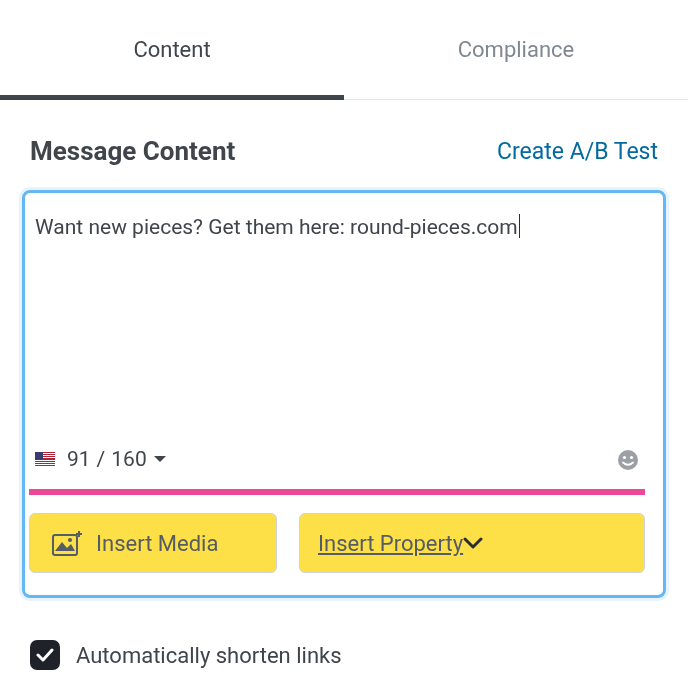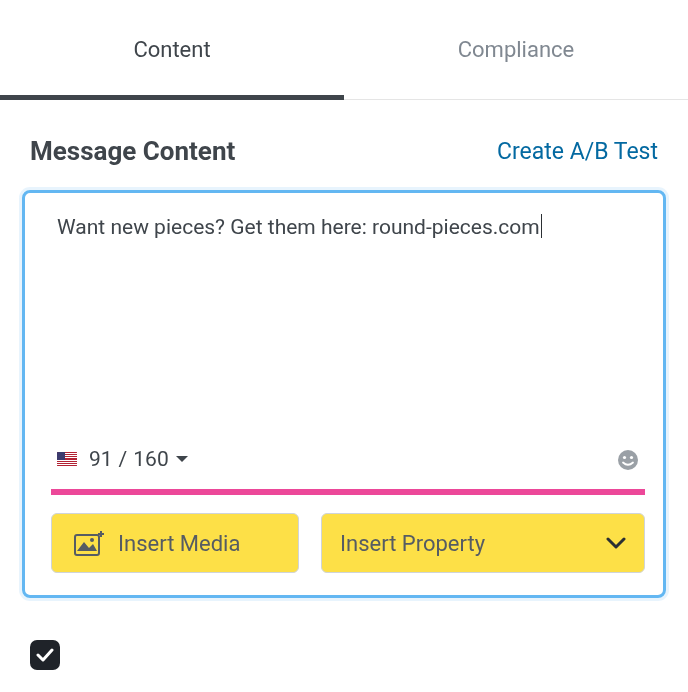--- a/index.html
+++ b/index.html
@@ -49,21 +49,21 @@
   }
   .ab-link {
     font-size: 23px;
     color: #0369a1;
     cursor: pointer;
   }
   .message-box {
     margin: 0 22px;
     border: 3px solid #63b7f2;
     border-radius: 8px;
-    padding: 8px 18px 22px 26px;
+    padding: 8px 18px 22px 4px;
     box-shadow: 0 0 0 3px rgba(99,183,242,0.15);
   }
   .textarea-wrap {
     min-height: 240px;
     padding: 12px 6px 0 6px;
   }
   .textarea-content {
     font-size: 21px;
     color: #3f454b;
     line-height: 1.4;
@@ -149,21 +149,22 @@
     cursor: pointer;
   }
   .btn-media {
     padding: 0 22px;
     gap: 14px;
     width: 248px;
   }
   .btn-property {
     flex: 1;
     padding: 0 18px 0 18px;
-    justify-content: space-between;
+    justify-content: flex-start;
+    text-decoration: underline;
   }
   .media-icon svg, .chevron-down svg { display: block; }
   .checkbox-row {
     display: flex;
     align-items: center;
     gap: 16px;
     padding: 42px 30px 0 30px;
   }
   .checkbox {
     width: 30px;
@@ -254,13 +255,14 @@
 </div>
 
 <div class="checkbox-row">
   <div class="checkbox">
     <span>
       <svg width="18" height="14" viewBox="0 0 18 14">
           <path d="M2 7 L7 12 L16 2" fill="none" stroke="#fff" stroke-width="3" stroke-linecap="round" stroke-linejoin="round"></path>
         </svg>
     </span>
   </div>
+  <div class="checkbox-label">Automatically shorten links</div>
 </div>
 
 </body></html>

